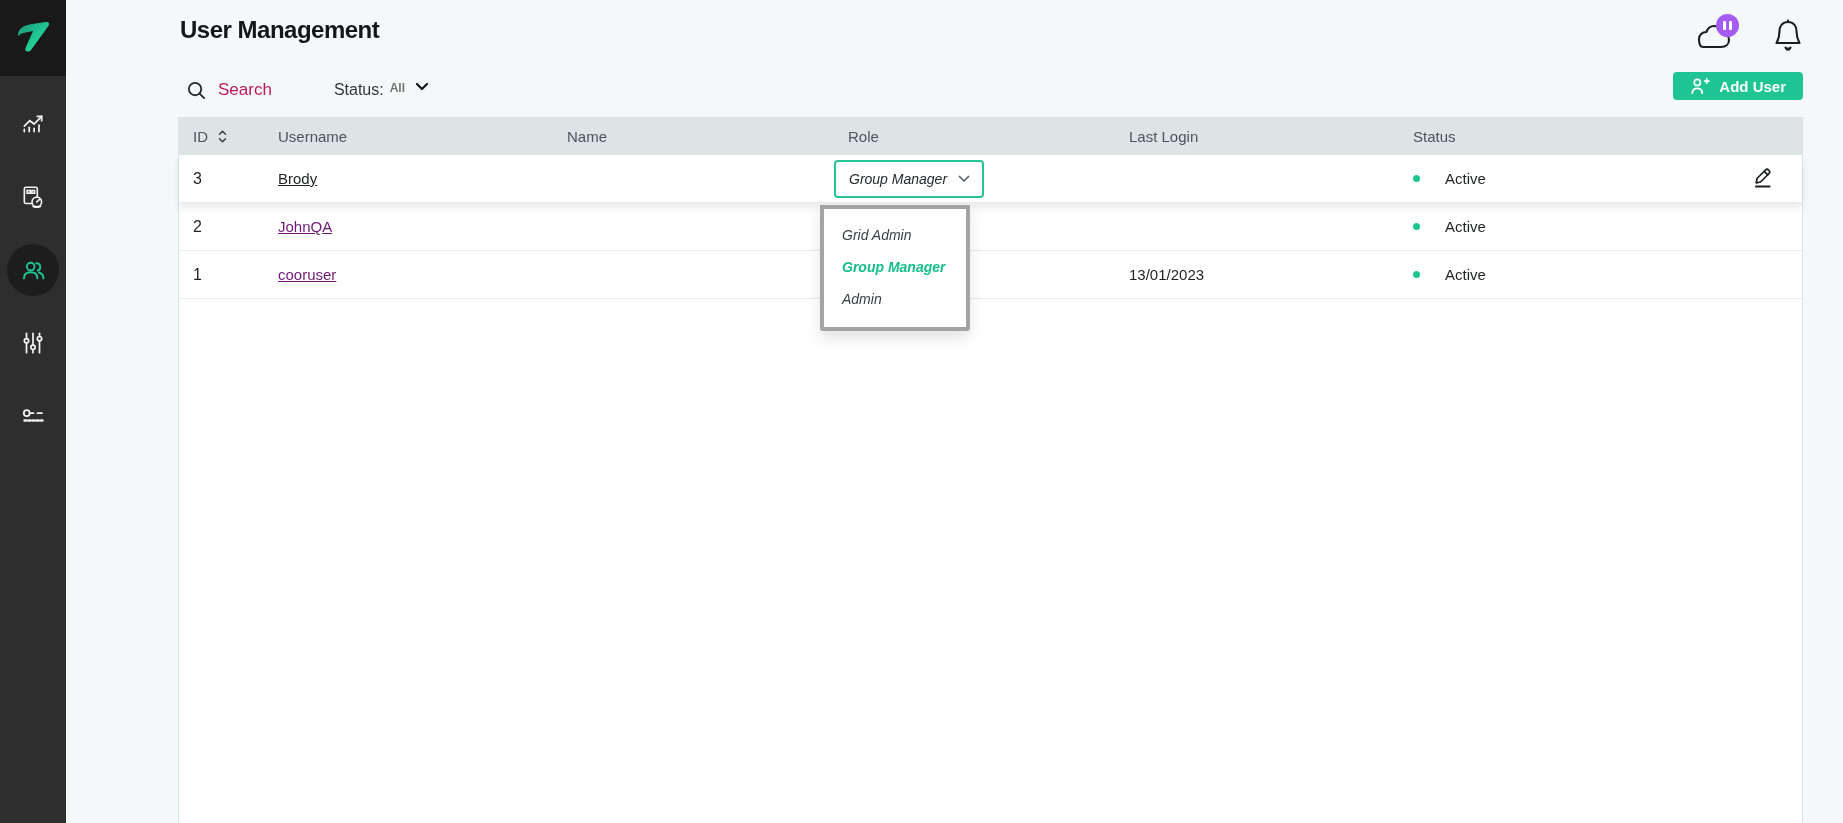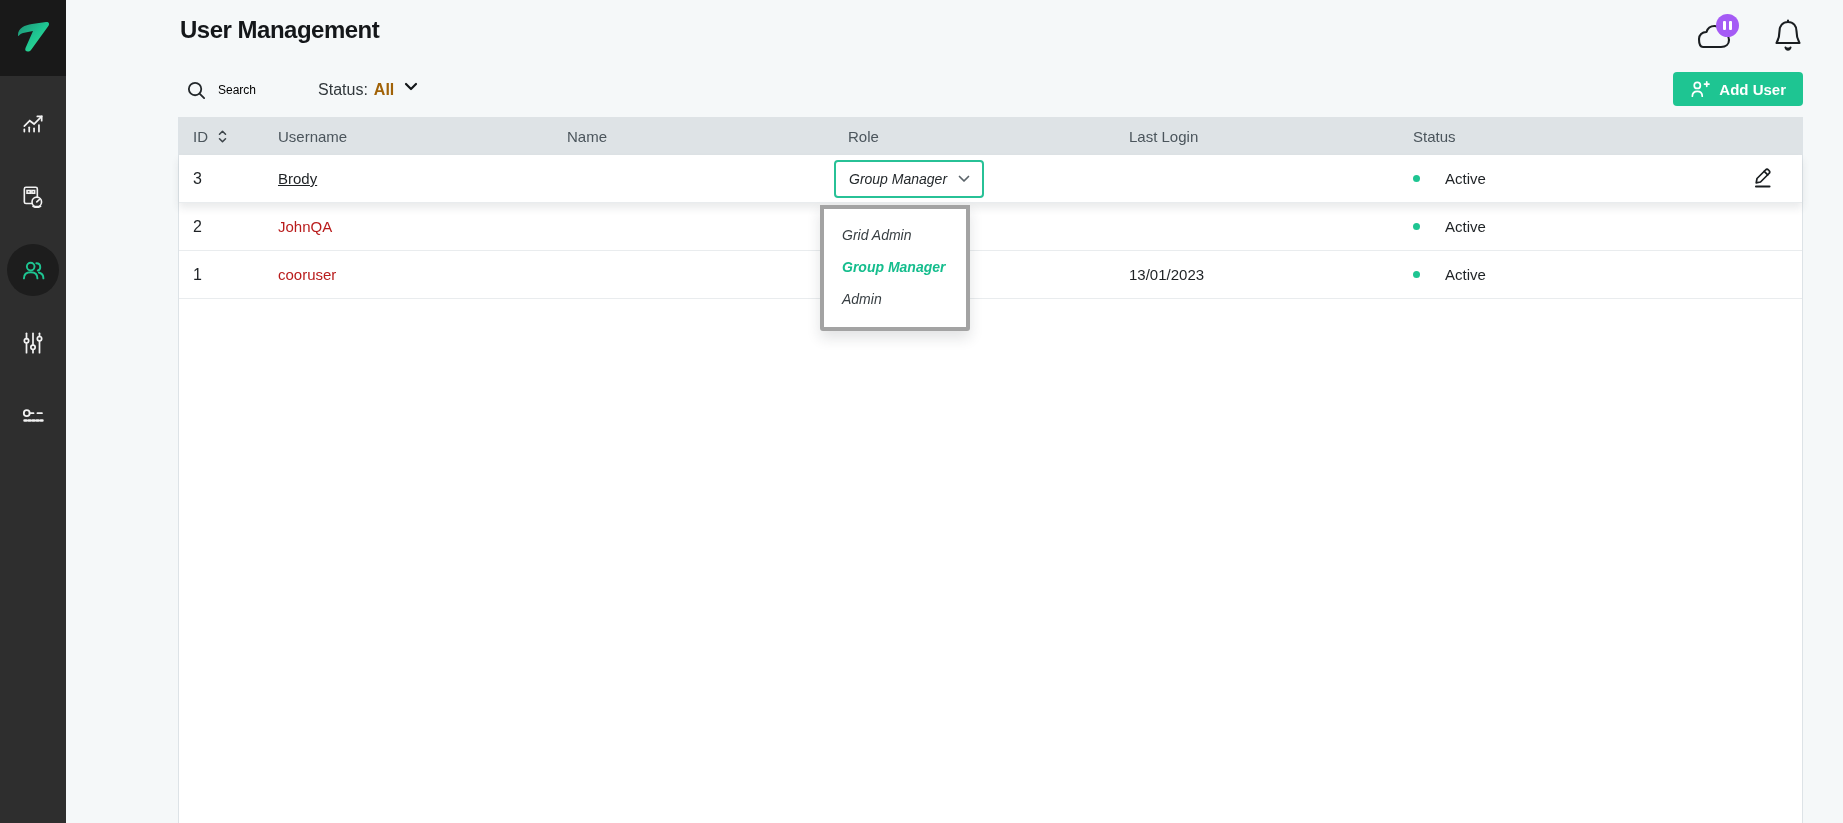--- a/index.html
+++ b/index.html
@@ -39,26 +39,26 @@
   .cloud-badge {
     position:absolute; top:-4px; right:-4px; width:23px; height:23px; border-radius:50%;
     background:#a55bf5; display:flex; align-items:center; justify-content:center; gap:3px;
   }
   .cloud-badge i { display:block; width:3px; height:9px; background:#fff; border-radius:1px; }
   .bell-wrap { width:30px; height:36px; cursor:pointer; }
 
   
   .controls { position:absolute; left:186px; top:74px; display:flex; align-items:center; height:32px; }
   .search-box { display:flex; align-items:center; gap:11px; cursor:text; }
-  .search-label { font-size:12px; color:#000000; }
+  .search-label { font-size:17px; color:#be185d; }
   .status-filter { display:flex; align-items:flex-start; margin-left:62px; gap:6px; cursor:pointer; }
   .status-label { font-size:16px; color:#30373b; }
-  .status-value { font-size:16px; font-weight:bold; color:#a16207; }
+  .status-value { font-size:12px; font-weight:bold; color:#737373; }
   .add-user-btn {
-    position:absolute; right:40px; top:72px; height:34px; padding:0 17px;
+    position:absolute; right:40px; top:72px; height:28px; padding:0 17px;
     background:#1ec592; color:#fff; border:none; border-radius:4px;
     font-family:"Liberation Sans", sans-serif;
     font-size:15px; font-weight:bold; display:flex; align-items:center; gap:9px; cursor:pointer;
   }
 
   
   .table-panel {
     position:absolute; left:178px; top:117px; width:1625px; height:706px;
     background:#fff; border-left:1px solid #dde3e7; border-right:1px solid #dde3e7;
   }
@@ -72,21 +72,21 @@
   }
   .thead .cell { display:flex; align-items:center; gap:10px; }
   .cell { padding-left:14px; overflow:hidden; white-space:nowrap; }
   .cell.c1 { padding-left:14px; }
   .sort-icon { display:flex; flex-direction:column; gap:1px; cursor:pointer; color:#3c4449; }
 
   .trow { height:48px; background:#fff; border-bottom:1px solid #e9ecee; font-size:15px; color:#1e2225; position:relative; }
   .trow.elevated { box-shadow:0 5px 8px rgba(40,50,60,.10); z-index:5; }
   .id-cell { font-weight:500; font-size:16px; }
   .username-link { color:#1e2225; text-decoration:underline; cursor:pointer; }
-  .username-plain { color:#b91c1c; }
+  .username-plain { color:#701a75;text-decoration:underline; }
 
   .status-cell { display:flex; align-items:center; gap:25px; }
   .status-dot { width:7px; height:7px; border-radius:50%; background:#1ec592; }
   .edit-cell { display:flex; justify-content:flex-end; padding-right:28px; }
   .edit-btn { cursor:pointer; color:#1a1e21; background:none; border:none; padding:0; }
 
   
   .role-cell { position:relative; overflow:visible;font-style:italic; }
   .role-select {
     margin-left:-14px; width:150px; height:38px; background:#fff;

